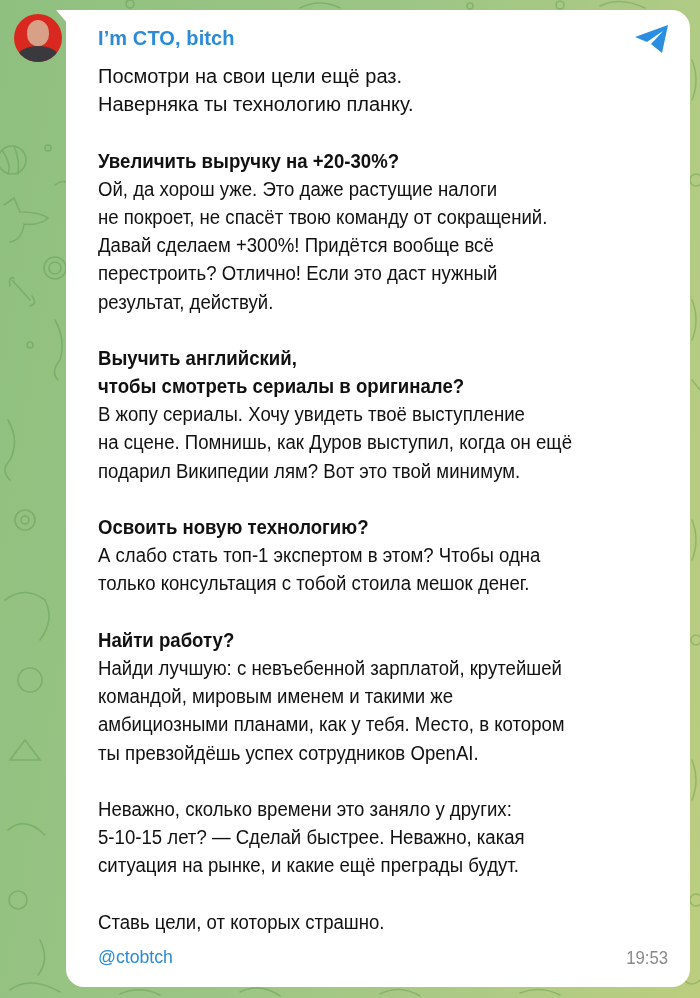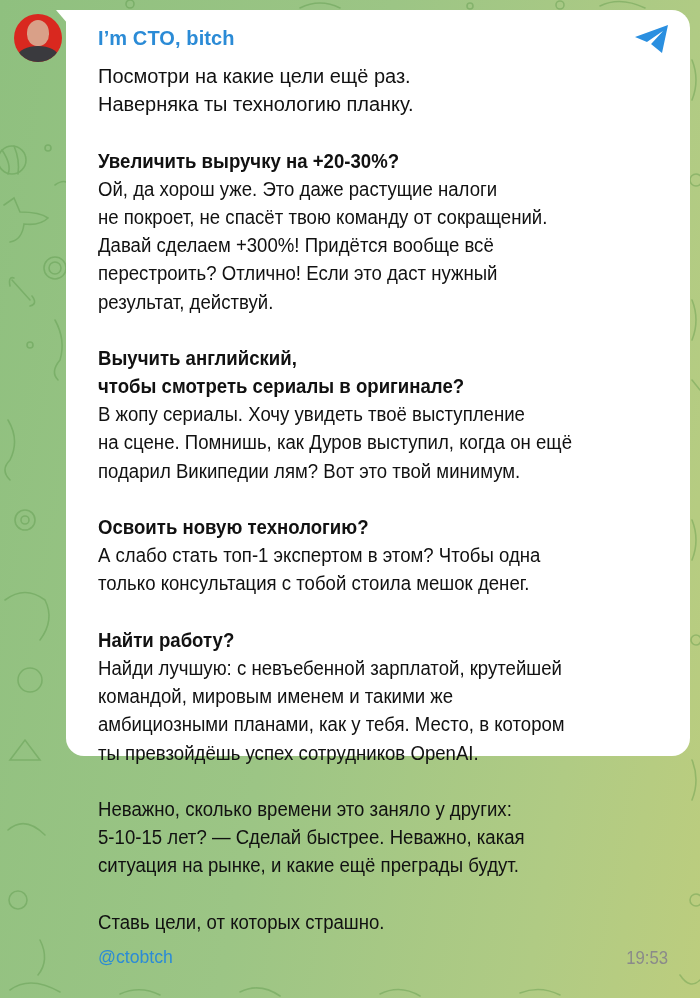--- a/index.html
+++ b/index.html
@@ -46,21 +46,21 @@
       width: 40px;
       height: 20px;
       border-radius: 50% 50% 0 0;
       background: #3a3a3e;
     }
     .bubble {
       position: absolute;
       left: 66px;
       top: 10px;
       width: 624px;
-      height: 746px;
+      height: 977px;
       background: #ffffff;
       border-radius: 0 18px 18px 18px;
       box-sizing: border-box;
     }
     .bubble-tail {
       position: absolute;
       left: -10px;
       top: 0;
       width: 12px;
       height: 14px;
@@ -184,21 +184,21 @@
 
   <div class="channel-name">I’m CTO, bitch</div>
 
   <svg class="share-icon" viewBox="0 0 36 30" xmlns="http://www.w3.org/2000/svg">
     <path d="M1 13 L34 1 L28 29 L17 20 L29 7 L13 18 Z" fill="#2a8fe0"></path>
     <path d="M13 18 L17 20 L29 7 Z" fill="#ffffff" opacity="0.35"></path>
   </svg>
 
   <div class="message-text">
 
-    <span class="line intro-line">Посмотри на какие цели ещё раз.</span>
+    <span class="line intro-line">Посмотри на свои цели ещё раз.</span>
     <span class="line intro-line">Наверняка ты технологию планку.</span>
     <span class="blank"></span>
 
     <span class="line condensed bold">Увеличить выручку на +20-30%?</span>
     <span class="line condensed">Ой, да хорош уже. Это даже растущие налоги</span>
     <span class="line condensed">не покроет, не спасёт твою команду от сокращений.</span>
     <span class="line condensed">Давай сделаем +300%! Придётся вообще всё</span>
     <span class="line condensed">перестроить? Отлично! Если это даст нужный</span>
     <span class="line condensed">результат, действуй.</span>
     <span class="blank"></span>

